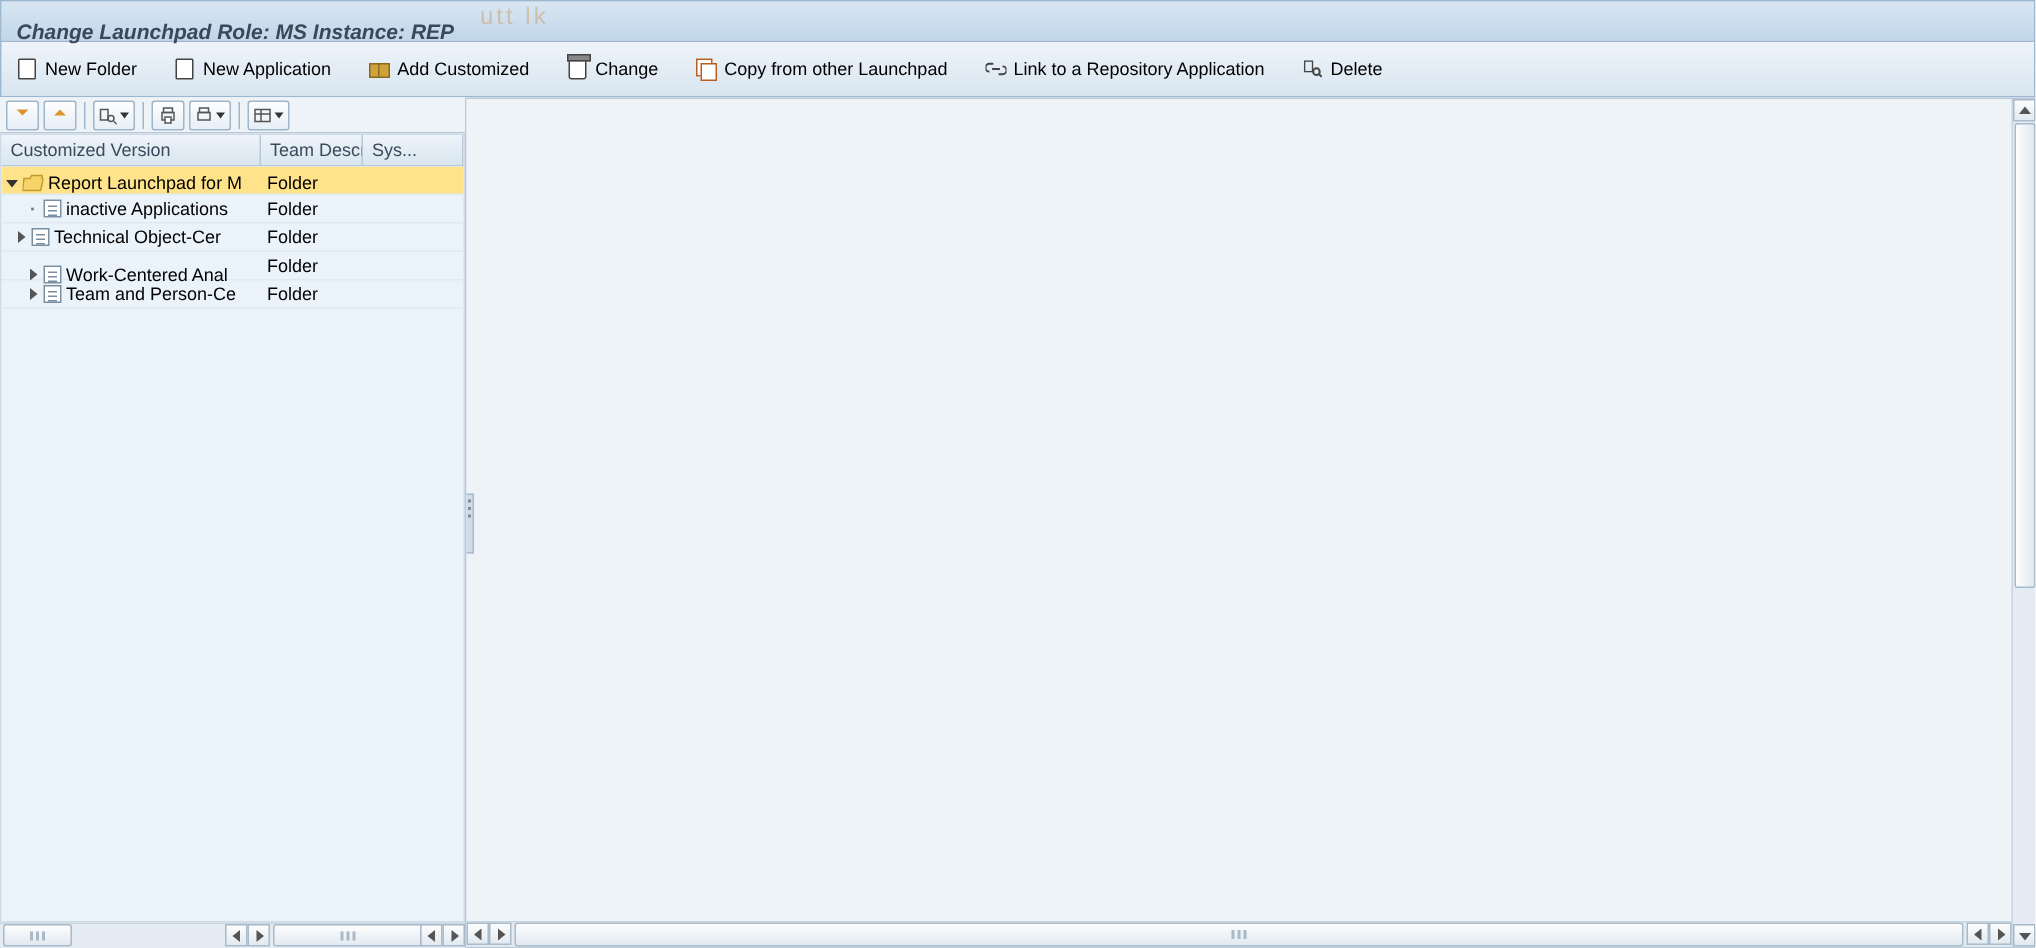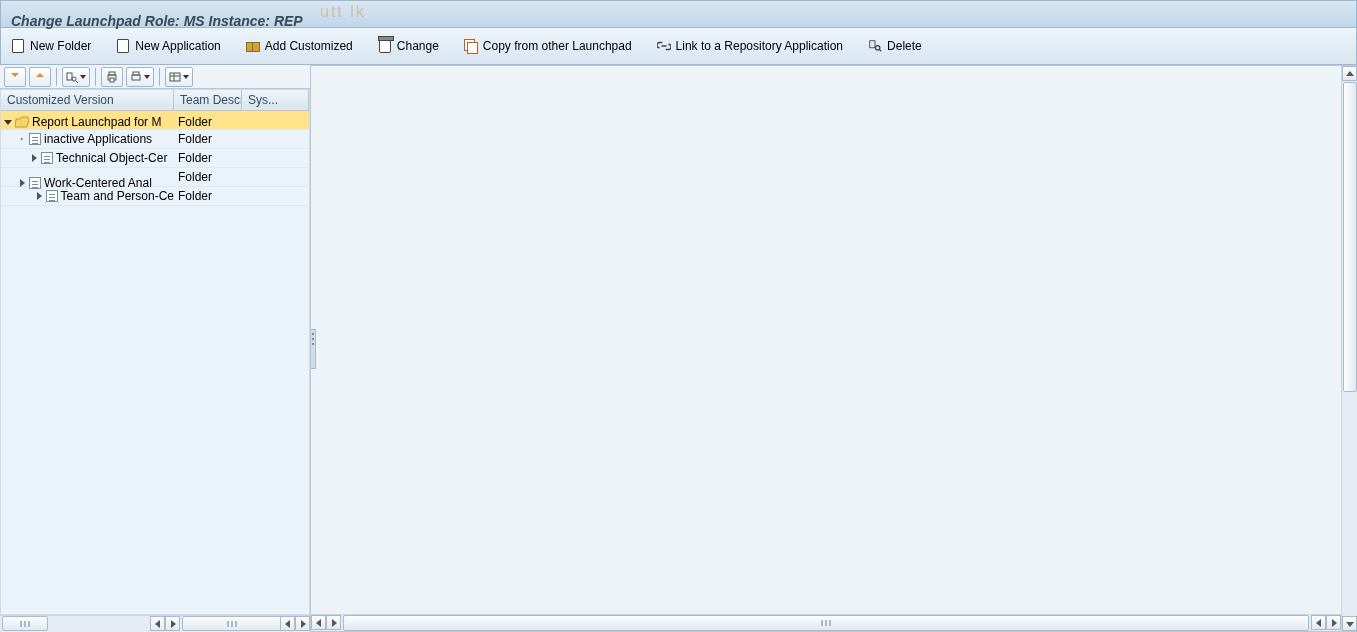--- a/index.html
+++ b/index.html
@@ -231,21 +231,21 @@
             <span class="sheet-ico">
                 <span class="l3"></span>
               </span>
             <span>inactive Applications</span>
           </div>
           <div class="c2">Folder</div>
           <div class="c3"></div>
         </div>
 
         <div class="row">
-          <div class="c1" style="padding-left:26px;">
+          <div class="c1" style="padding-left:6px;">
             <span class="tw">
               <svg viewBox="0 0 8 8">
                   <path d="M2 0 L2 8 L7 4 Z" fill="#555"></path>
                 </svg>
             </span>
             <span class="sheet-ico">
                 <span class="l3"></span>
               </span>
             <span>Technical Object-Cer</span>
           </div>
@@ -263,21 +263,21 @@
             <span class="sheet-ico">
                 <span class="l3"></span>
               </span>
             <span>Work-Centered Anal</span>
           </div>
           <div class="c2">Folder</div>
           <div class="c3"></div>
         </div>
 
         <div class="row">
-          <div class="c1" style="padding-left:14px;justify-content:flex-end;">
+          <div class="c1" style="padding-left:14px;">
             <span class="tw">
               <svg viewBox="0 0 8 8">
                   <path d="M2 0 L2 8 L7 4 Z" fill="#555"></path>
                 </svg>
             </span>
             <span class="sheet-ico">
                 <span class="l3"></span>
               </span>
             <span>Team and Person-Ce</span>
           </div>

